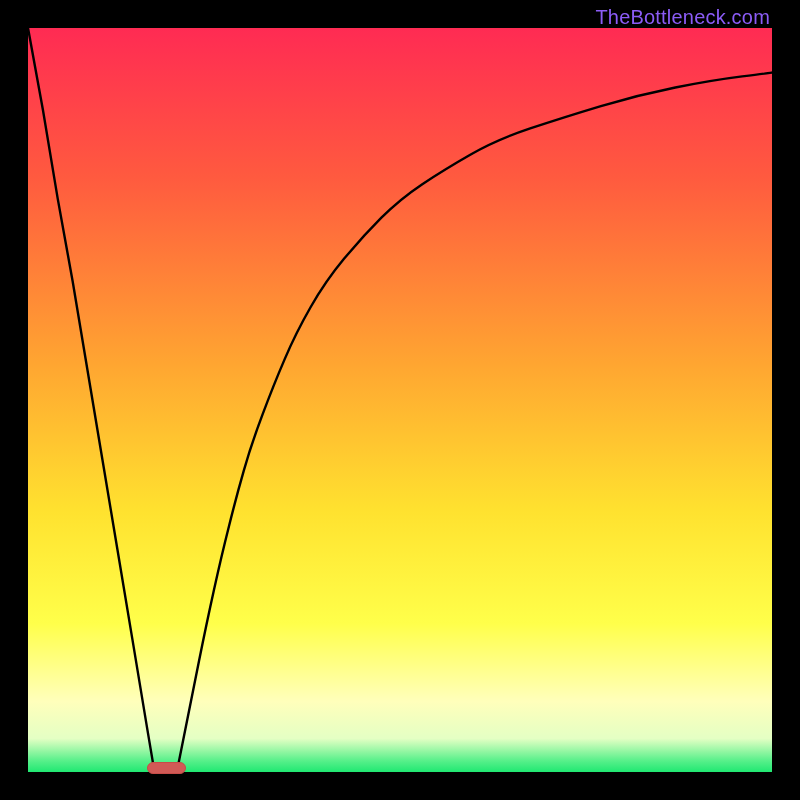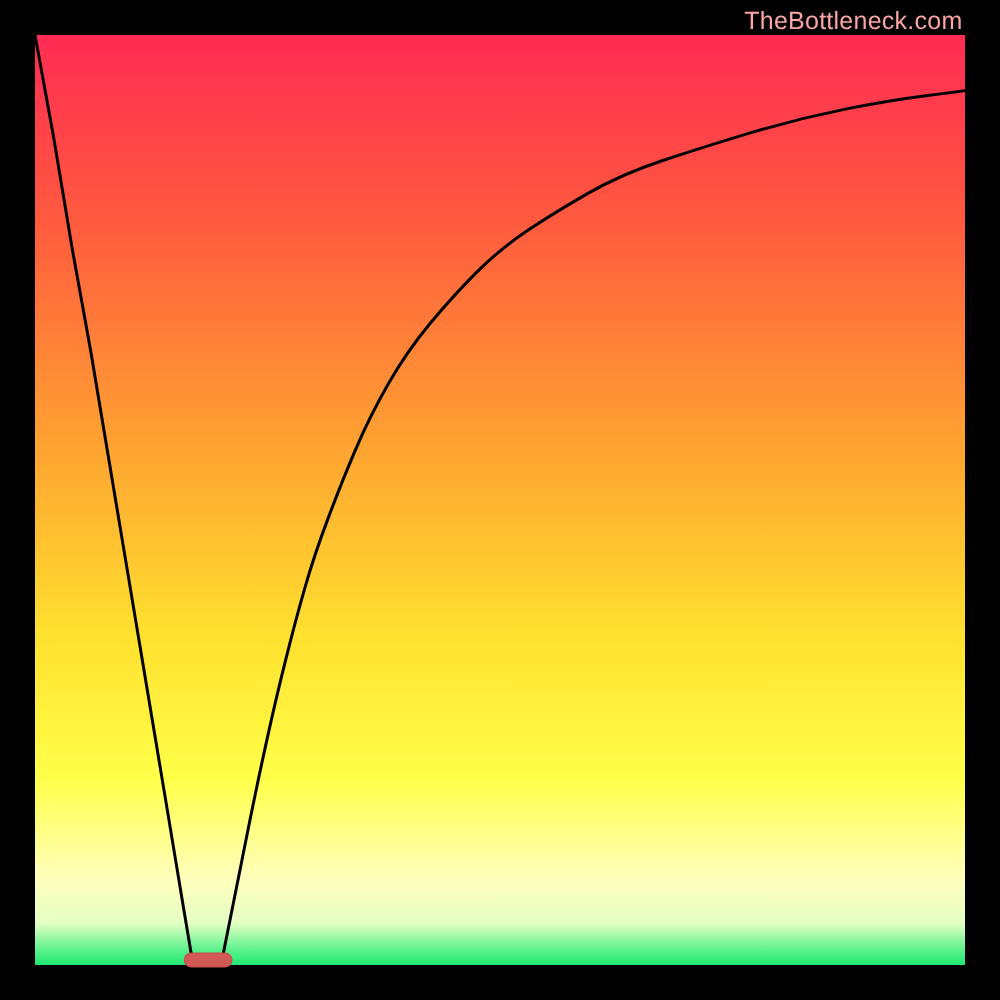--- a/index.html
+++ b/index.html
@@ -24,21 +24,21 @@
     width: 744px;
     height: 744px;
     
   }
   .watermark {
     position: absolute;
     top: 6px;
     right: 30px;
     font-size: 20px;
     font-weight: 500;
-    color: #fca5a5;
+    color: #8b5cf6;
     letter-spacing: 0.2px;
   }
   svg.curves {
     position: absolute;
     left: 28px;
     top: 28px;
     width: 744px;
     height: 744px;
     overflow: visible;
   }

